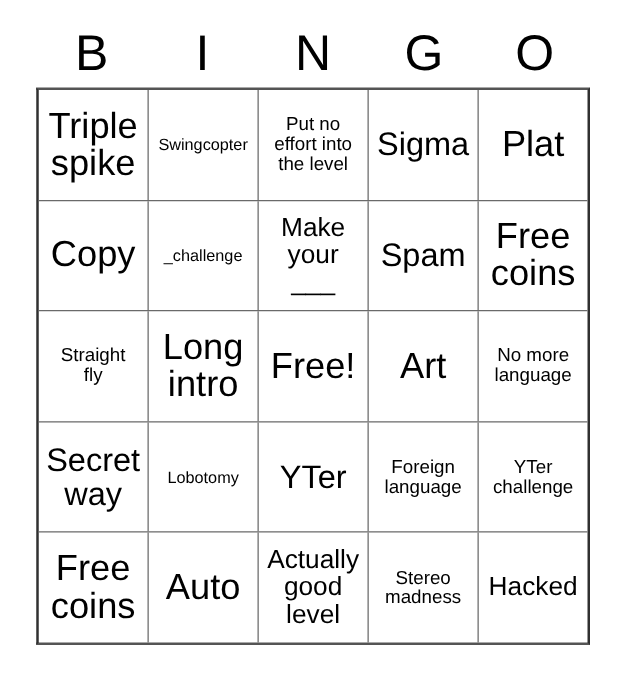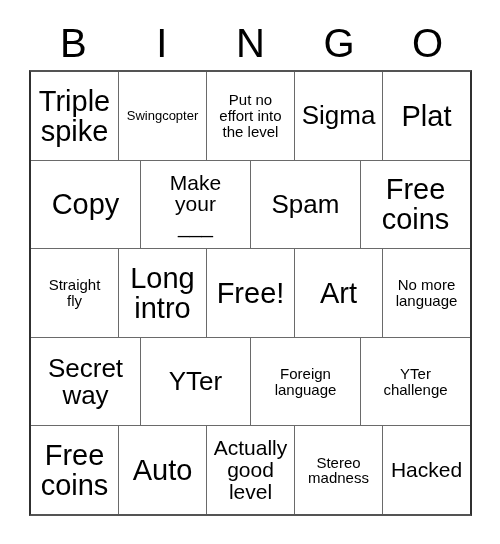--- a/index.html
+++ b/index.html
@@ -120,20 +120,23 @@
       <div class="cell">
           <span class="cell-text size-xl">Plat</span>
         </div>
     </div>
 
     <div class="grid-row">
       <div class="cell">
           <span class="cell-text size-xl">Copy</span>
         </div>
       <div class="cell">
+          <span class="cell-text size-xs">_challenge</span>
+        </div>
+      <div class="cell">
           <span class="cell-text size-md">Make
 your
 ___</span>
         </div>
       <div class="cell">
           <span class="cell-text size-lg">Spam</span>
         </div>
       <div class="cell">
           <span class="cell-text size-xl">Free
 coins</span>
@@ -160,20 +163,23 @@
 language</span>
         </div>
     </div>
 
     <div class="grid-row">
       <div class="cell">
           <span class="cell-text size-lg">Secret
 way</span>
         </div>
       <div class="cell">
+          <span class="cell-text size-xs">Lobotomy</span>
+        </div>
+      <div class="cell">
           <span class="cell-text size-lg">YTer</span>
         </div>
       <div class="cell">
           <span class="cell-text size-sm">Foreign
 language</span>
         </div>
       <div class="cell">
           <span class="cell-text size-sm">YTer
 challenge</span>
         </div>

